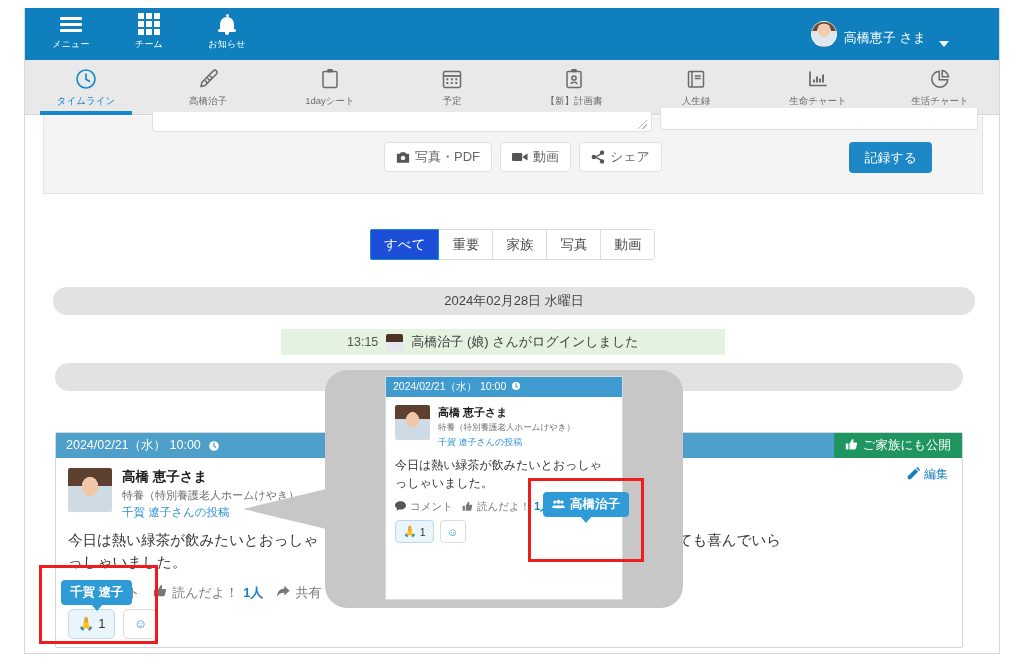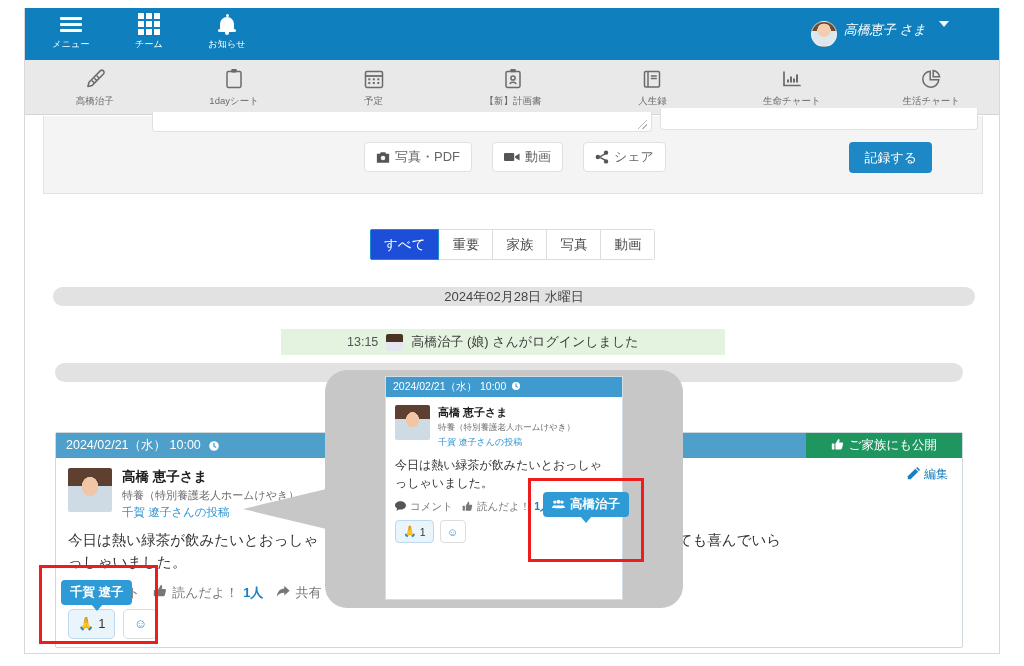--- a/index.html
+++ b/index.html
@@ -43,22 +43,22 @@
   .bell .dome {
     position:absolute; left:2px; top:2px; width:14px; height:13px;
     background:#fff; border-radius: 7px 7px 2px 2px;
   }
   .bell .base { position:absolute; left:0; top:14px; width:18px; height:2.5px; background:#fff; border-radius:2px;}
   .bell .clap { position:absolute; left:7px; top:16.5px; width:4px; height:3px; background:#fff; border-radius:0 0 3px 3px;}
   .bell .stem { position:absolute; left:7.5px; top:-1px; width:3px; height:3px; background:#fff; border-radius:50%;}
 
   .topbar-user {
     position: absolute; right: 52px; top: 13px;
-    display: flex; align-items: flex-start; gap: 7px;
-    font-size: 13px; cursor: pointer; font-style: italic;
+    display: flex; align-items: flex-end; gap: 7px;
+    font-size: 13px; cursor: pointer;
   }
   .user-avatar {
     width: 26px; height: 26px; border-radius: 50%;
     background: radial-gradient(circle at 50% 34%, #f3cdb0 0 33%, rgba(0,0,0,0) 34%),
                 linear-gradient(#6d4a33 0 38%, #dfe7ee 38% 100%);
     border: 1px solid rgba(255,255,255,.6);
     overflow: hidden;
   }
   .caret-down {
     width: 0; height: 0; border-left: 5px solid transparent; border-right: 5px solid transparent;
@@ -107,22 +107,22 @@
     background:
       linear-gradient(135deg, transparent 45%, #b9b9b9 45%, #b9b9b9 55%, transparent 55%),
       linear-gradient(135deg, transparent 70%, #b9b9b9 70%, #b9b9b9 80%, transparent 80%);
   }
   .composer-side {
     position: absolute; left: 616px; top: -8px;
     width: 318px; height: 22px;
     background:#fff; border:1px solid #e0e0e0; border-top:none; border-radius:0 0 4px 4px;
   }
   .composer-actions {
-    position: absolute; left: 320px; top: 26px;
-    display: flex; gap: 20px; text-align: right;
+    position: absolute; left: 340px; top: 26px;
+    display: flex; gap: 8px; text-align: right;
   }
   .cbtn {
     height: 30px; padding: 0 11px; background:#fff;
     border: 1px solid #e0e0e0; border-radius: 4px;
     display:flex; align-items:center; gap:5px;
     font-size: 13px; color:#666; cursor:pointer;
   }
   .cbtn .gl { color:#555; display:flex; align-items:center; }
   .record-btn {
     position: absolute; right: 50px; top: 26px;
@@ -139,21 +139,21 @@
   .fbtn {
     height: 31px; padding: 0 13px; display:flex; align-items:center; justify-content:center;
     background:#fff; border:1px solid #dcdcdc; border-left: none;
     font-size: 13.5px; color:#4c4c4c; cursor:pointer;
   }
   .fbtn:first-child { border-left: 1px solid #1a8fd0; }
   .fbtn.active { background:#1d4ed8; color:#fff; border-color:#1a8fd0; }
 
   
   .date-bar {
-    position:absolute; left: 28px; width: 922px; height: 19px;
+    position:absolute; left: 28px; width: 922px; height: 28px;
     background:#e2e2e2; border-radius: 14px;
     display:flex; align-items:center; justify-content:center;
     font-size: 13px; color:#444;
   }
   #date-bar-1 { top: 279px; }
   #date-bar-2 { top: 355px; width: 908px; left: 30px; }
 
   
   .login-row {
     position:absolute; left: 256px; top: 321px;
@@ -180,21 +180,21 @@
   .post-head {
     height: 25px; background:#4e9fc9; color:#fff;
     display:flex; align-items:center; padding-left: 10px;
     font-size: 12.5px; gap: 7px;
     position:relative;
   }
   .clock-ico { display:inline-flex; }
   .family-badge {
     position:absolute; right:0; top:0; height:25px;
     background:#1f9660; color:#fff; font-size:12.5px;
-    display:flex; align-items:center; gap:5px; padding: 0 25px;
+    display:flex; align-items:center; gap:5px; padding: 0 11px;
   }
   .post-body { position:relative; padding: 10px 12px 8px 12px; }
   .edit-link {
     position:absolute; right: 14px; top: 8px;
     color:#1a7fc1; font-size:12px; display:flex; align-items:center; gap:4px; cursor:pointer;
   }
   .author-row { display:flex; gap: 10px; }
   .author-pic {
     width: 44px; height: 44px; flex:none; border-radius:2px;
     background:
@@ -345,20 +345,29 @@
 
     <div class="topbar-user">
       <div class="user-avatar"></div>
       <span>高橋恵子 さま</span>
       <span class="caret-down"></span>
     </div>
   </div>
 
   <div class="navtabs">
 
+    <div class="nav-item active">
+      <div class="nav-ico">
+        <svg width="24" height="24" viewBox="0 0 24 24" fill="none" stroke="#1188ce" stroke-width="1.6">
+          <circle cx="12" cy="12" r="9"></circle>
+            <path d="M12 7v5.3l3.4 2" stroke-linecap="round"></path>
+        </svg>
+      </div>
+      <div class="nav-label">タイムライン</div>
+    </div>
 
     <div class="nav-item">
       <div class="nav-ico">
         <svg width="24" height="24" viewBox="0 0 24 24" fill="none" stroke="#6b6b6b" stroke-width="1.5">
           <path d="M17.5 3.6a2.3 2.3 0 0 1 3.2 3.2L9.2 18.4l-4.3 1.1 1.1-4.3z" stroke-linejoin="round"></path>
           <path d="M9 13.6l2.2 2.2M11.4 11.2l2.2 2.2M13.8 8.8l2.2 2.2"></path>
         </svg>
       </div>
       <div class="nav-label">高橋治子</div>
     </div>

